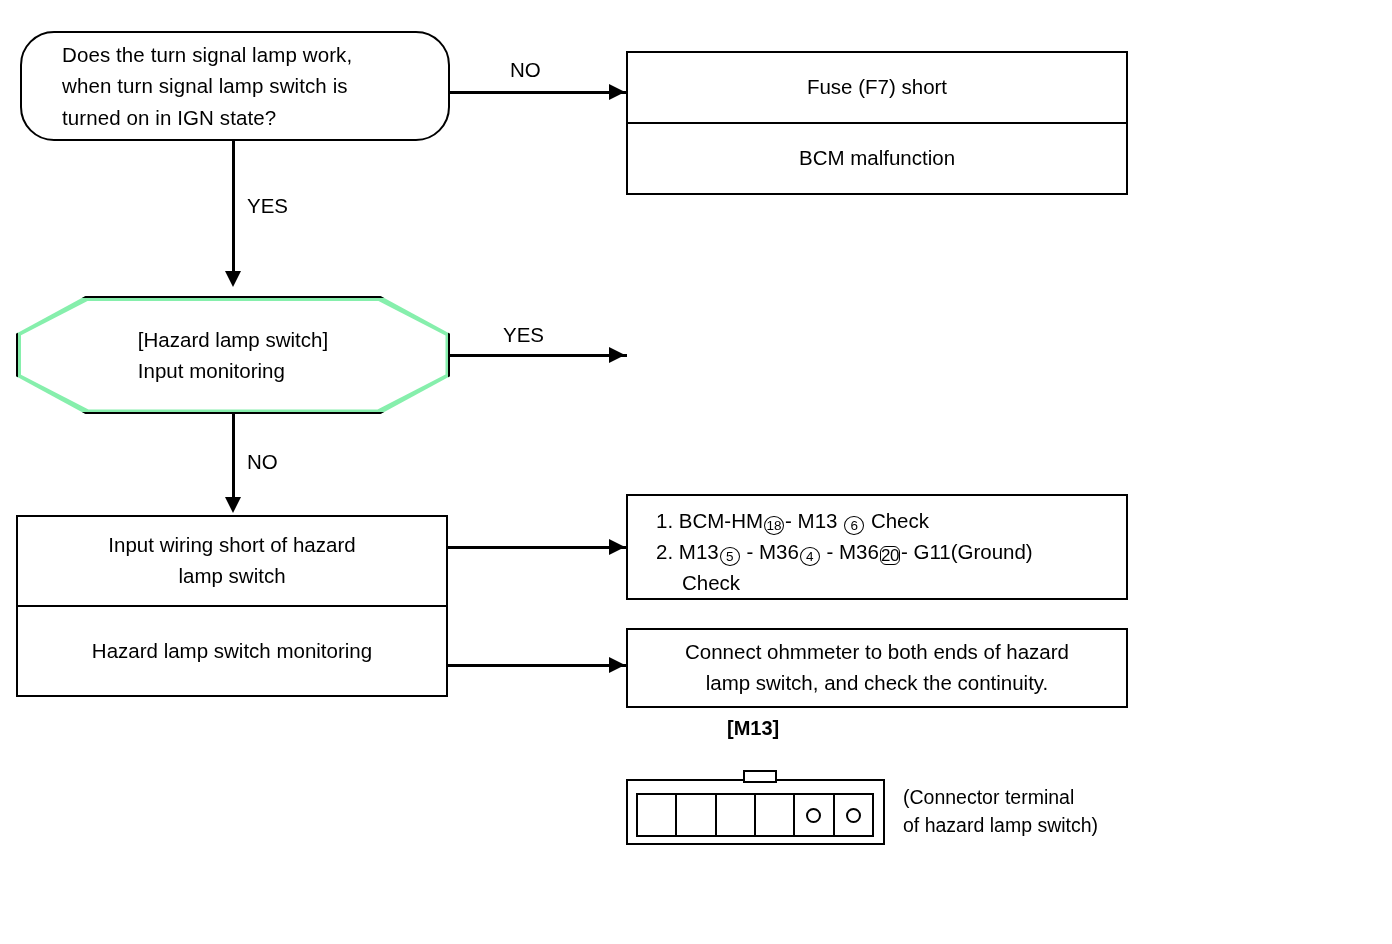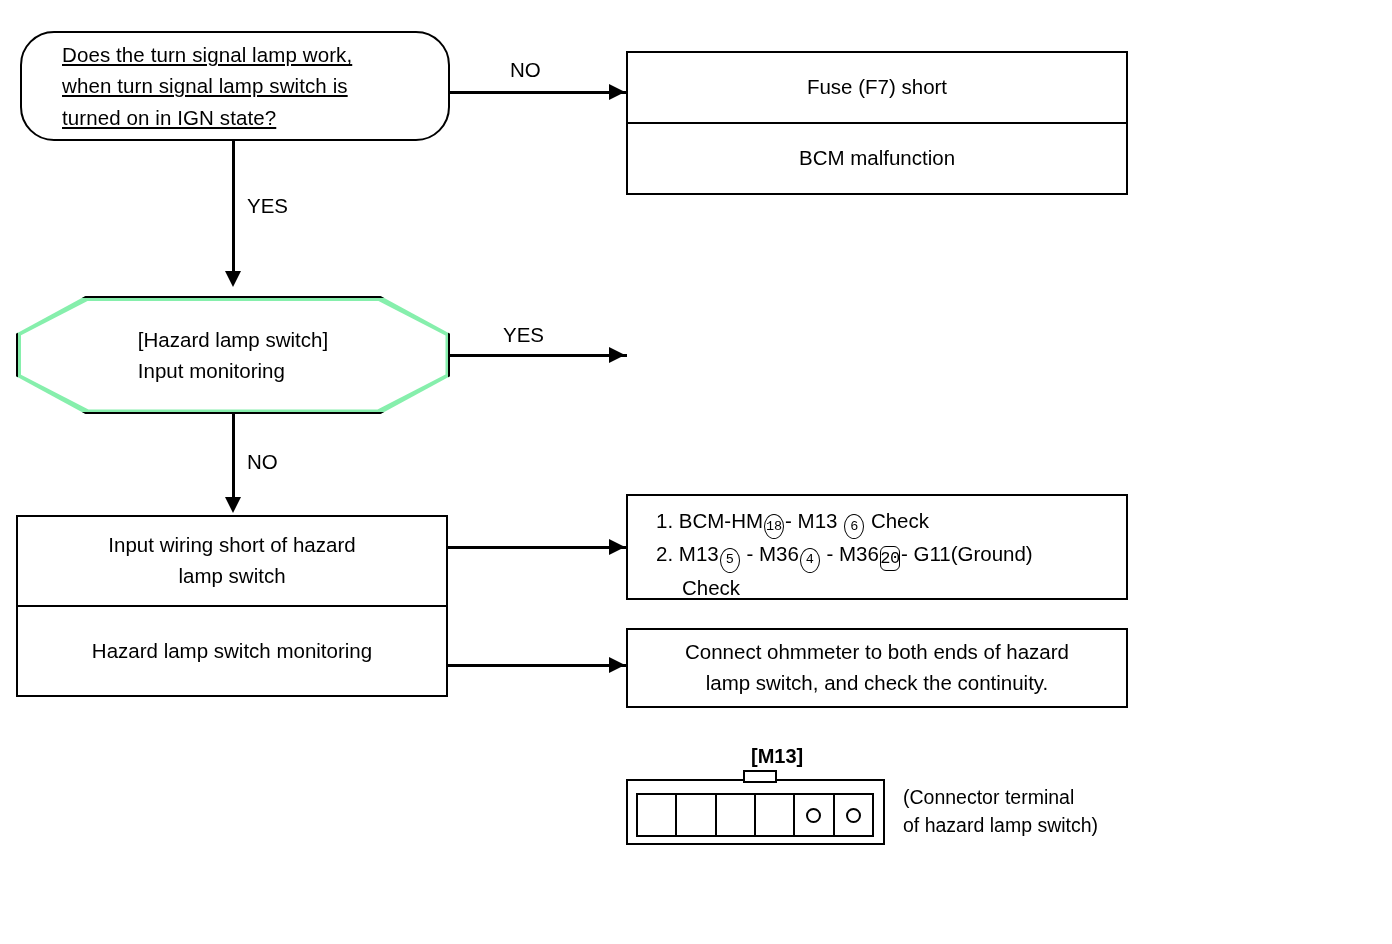--- a/index.html
+++ b/index.html
@@ -28,21 +28,20 @@
     align-items:center;
     justify-content:flex-start;
     padding:6px 14px 6px 40px;
   }
   .rounded-box .txt{
     font-size:20.5px;
     line-height:1.52;
     letter-spacing:.1px;
     white-space:pre-line;
     text-align:left;
-    text-decoration:underline;
   }
 
   
   .octagon{
     border:2.5px solid #000;
     clip-path:polygon(16% 0%,84% 0%,100% 32%,100% 68%,84% 100%,16% 100%,0% 68%,0% 32%);
     background:#86efac;
     display:flex;align-items:center;justify-content:center;
   }
   .octagon .inner{
@@ -93,29 +92,29 @@
     position:absolute;
     font-size:20.5px;
     line-height:1;
     white-space:nowrap;
   }
 
   
   .circ{
     display:inline-flex;
     align-items:center;justify-content:center;
-    width:20px;height:25px;
+    width:20px;height:19px;
     border:1.8px solid #000;
     border-radius:50%;
     font-size:13.5px;
     line-height:1;
     vertical-align:-2px;
     margin:0 1px;
     box-sizing:border-box;
-    font-family:Liberation Mono, monospace;
+    font-family:Liberation Sans, sans-serif;
   }
   .circ.wide{font-size:17px;letter-spacing:-.5px;border-radius:6px;}
 
   .checkline{
     font-size:20.5px;
     line-height:1.5;
     white-space:nowrap;
   }
   .checklist{width:100%;padding-left:18px;box-sizing:border-box;}
 
@@ -254,21 +253,21 @@
     </div>
   </div>
 
   <div class="node rect" style="left:626px;top:628px;width:502px;height:80px;">
     <div class="cell">
       <div class="txt">Connect ohmmeter to both ends of hazard
 lamp switch, and check the continuity.</div>
     </div>
   </div>
 
-  <div class="conn-title" style="left:727px;top:745px;margin-left:24px;">[M13]</div>
+  <div class="conn-title" style="left:727px;top:717px;">[M13]</div>
 
   <div class="conn-outer" style="left:626px;top:779px;width:259px;height:66px;">
     <div class="conn-tab" style="left:115px;top:-11px;width:34px;height:13px;"></div>
     <div class="conn-inner" style="left:8px;top:12px;width:238px;height:44px;">
       <div class="conn-cell"></div>
       <div class="conn-cell"></div>
       <div class="conn-cell"></div>
       <div class="conn-cell"></div>
       <div class="conn-cell">
         <span class="pin"></span>

